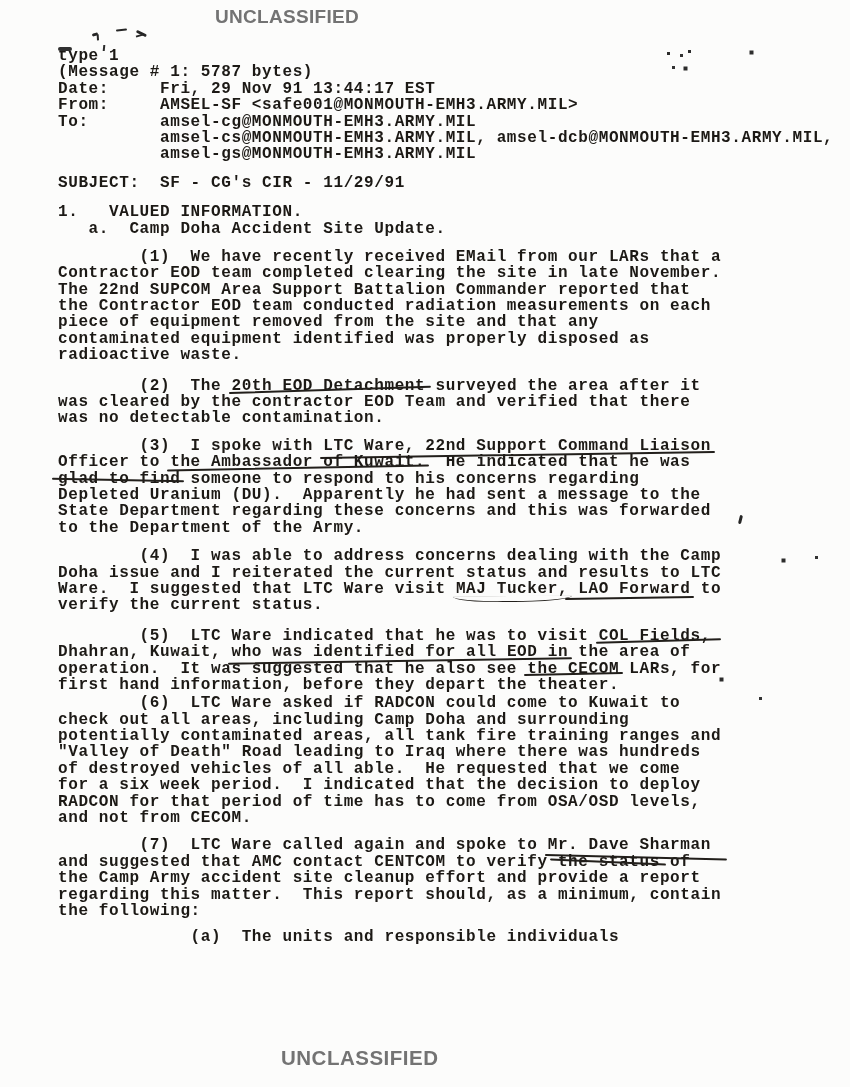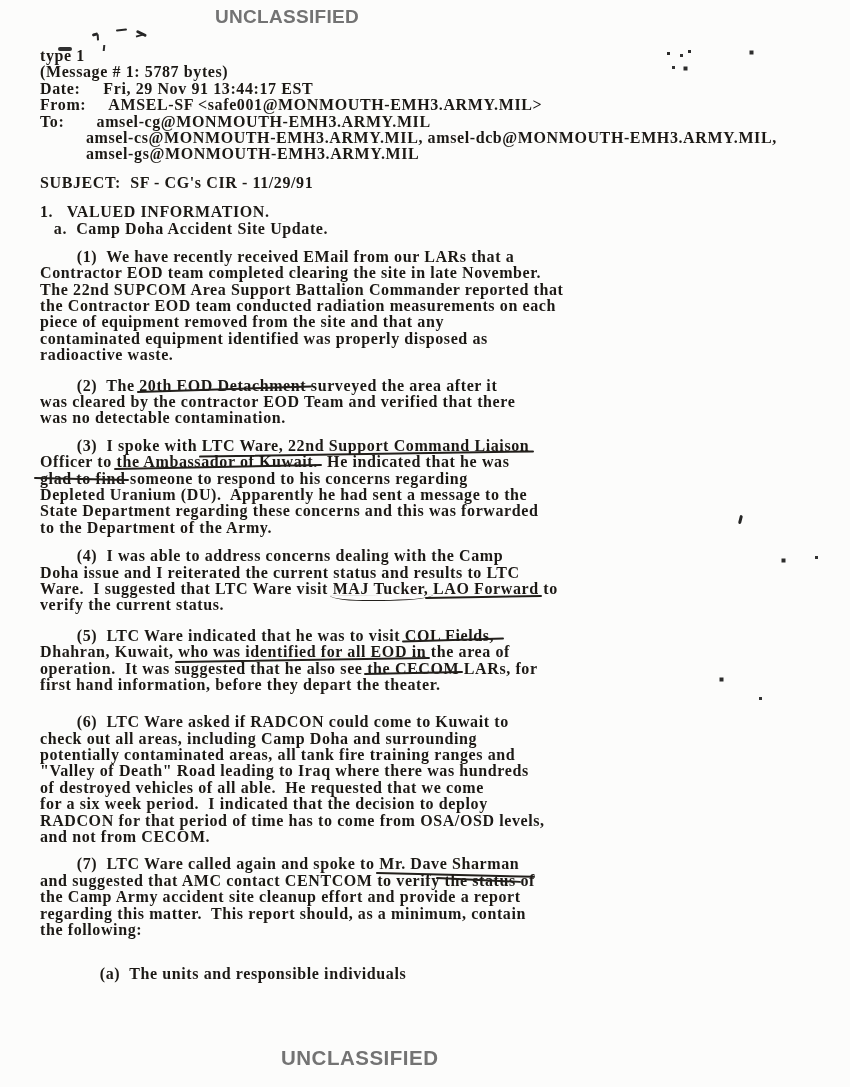--- a/index.html
+++ b/index.html
@@ -3,21 +3,21 @@
 <meta charset="utf-8">
 <style>
   html,body{margin:0;padding:0;}
   body{width:850px;height:1087px;background:#fcfcfb;position:relative;overflow:hidden;}
   .page{position:absolute;inset:0;background:#fcfcfb;}
 
   .classification{position:absolute;font-family:"Liberation Sans",sans-serif;font-weight:bold;color:#737373;white-space:pre;}
   .classification.top{left:215px;top:6px;font-size:19px;letter-spacing:0.3px;}
   .classification.bottom{left:281px;top:1046px;font-size:20.5px;letter-spacing:0.5px;}
 
-  #doc-body{position:absolute;left:40px;top:48px;font-family:Liberation Serif, serif;
+  #doc-body{position:absolute;left:58px;top:48px;font-family:Liberation Mono, monospace;
     font-size:16px;font-weight:bold;letter-spacing:0.6px;line-height:16.4px;color:#1c1915;}
   .block{margin:0;}
   .line{white-space:pre;height:16.4px;}
 
   
   .mk{position:relative;}
   .mk::after{content:"";position:absolute;background:#221f1b;height:1.7px;left:-3px;right:-4px;border-radius:2px;}
   .mk-u::after{bottom:-0.5px;transform:rotate(-0.9deg);}
   .mk-u2::after{bottom:1px;left:-2px;right:-6px;transform:rotate(-1.8deg);transform-origin:0 100%;}
   .mk-sl::after{bottom:3px;transform:rotate(-1.1deg);}
@@ -97,38 +97,38 @@
         <div class="line"><span>Doha issue and I reiterated the current status and results to LTC</span></div>
         <div class="line"><span>Ware.  I suggested that LTC Ware visit </span><span class="mk mk-uw">MAJ Tucker,</span><span class="mk mk-u"> LAO Forward</span><span> to</span></div>
         <div class="line"><span>verify the current status.</span></div>
       </div>
       <div class="block" style="margin-top: 14px;">
         <div class="line"><span>        (5)  LTC Ware indicated that he was to visit </span><span class="mk mk-sl2">COL Fields,</span></div>
         <div class="line"><span>Dhahran, Kuwait, </span><span class="mk mk-u">who was identified for all EOD in</span><span> the area of</span></div>
         <div class="line"><span>operation.  It was suggested that he also see </span><span class="mk mk-sl">the CECOM</span><span> LARs, for</span></div>
         <div class="line"><span>first hand information, before they depart the theater.</span></div>
       </div>
-      <div class="block" style="margin-top: 21px;">
+      <div class="block" style="margin-top: 2px;">
         <div class="line"><span>        (6)  LTC Ware asked if RADCON could come to Kuwait to</span></div>
         <div class="line"><span>check out all areas, including Camp Doha and surrounding</span></div>
         <div class="line"><span>potentially contaminated areas, all tank fire training ranges and</span></div>
         <div class="line"><span>"Valley of Death" Road leading to Iraq where there was hundreds</span></div>
         <div class="line"><span>of destroyed vehicles of all able.  He requested that we come</span></div>
         <div class="line"><span>for a six week period.  I indicated that the decision to deploy</span></div>
         <div class="line"><span>RADCON for that period of time has to come from OSA/OSD levels,</span></div>
         <div class="line"><span>and not from CECOM.</span></div>
       </div>
       <div class="block" style="margin-top: 11px;">
         <div class="line"><span>        (7)  LTC Ware called again and spoke to </span><span class="mk mk-ud">Mr. Dave Sharman</span></div>
         <div class="line"><span>and suggested that AMC contact CENTCOM to verify </span><span class="mk mk-sm2">the status</span><span> of</span></div>
         <div class="line"><span>the Camp Army accident site cleanup effort and provide a report</span></div>
         <div class="line"><span>regarding this matter.  This report should, as a minimum, contain</span></div>
         <div class="line"><span>the following:</span></div>
       </div>
-      <div class="block" style="margin-top: 28px;">
+      <div class="block" style="margin-top: 10px;">
         <div class="line"><span>             (a)  The units and responsible individuals</span></div>
       </div>
     </div>
 
   <div class="classification bottom">UNCLASSIFIED</div>
 
   <div class="stroke pen-a1"></div>
   <div class="stroke pen-a2"></div>
   <div class="stroke pen-a3"></div>
   <div class="stroke pen-a4"></div>

